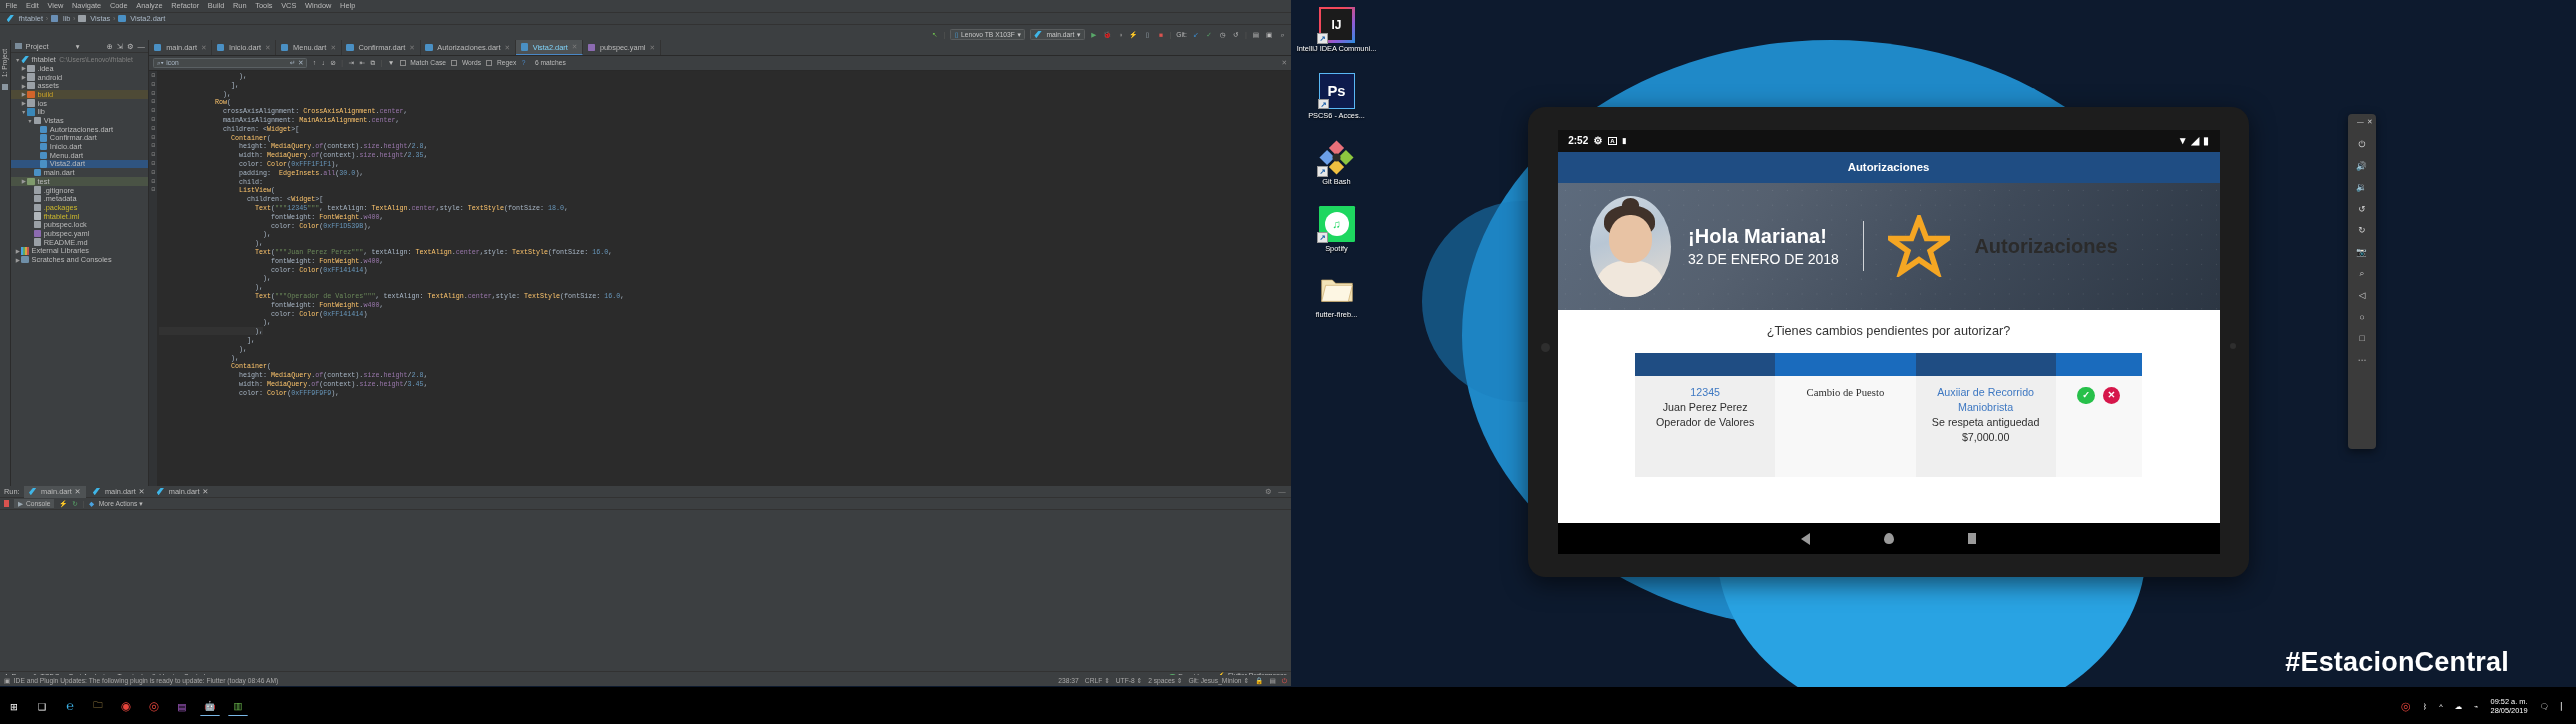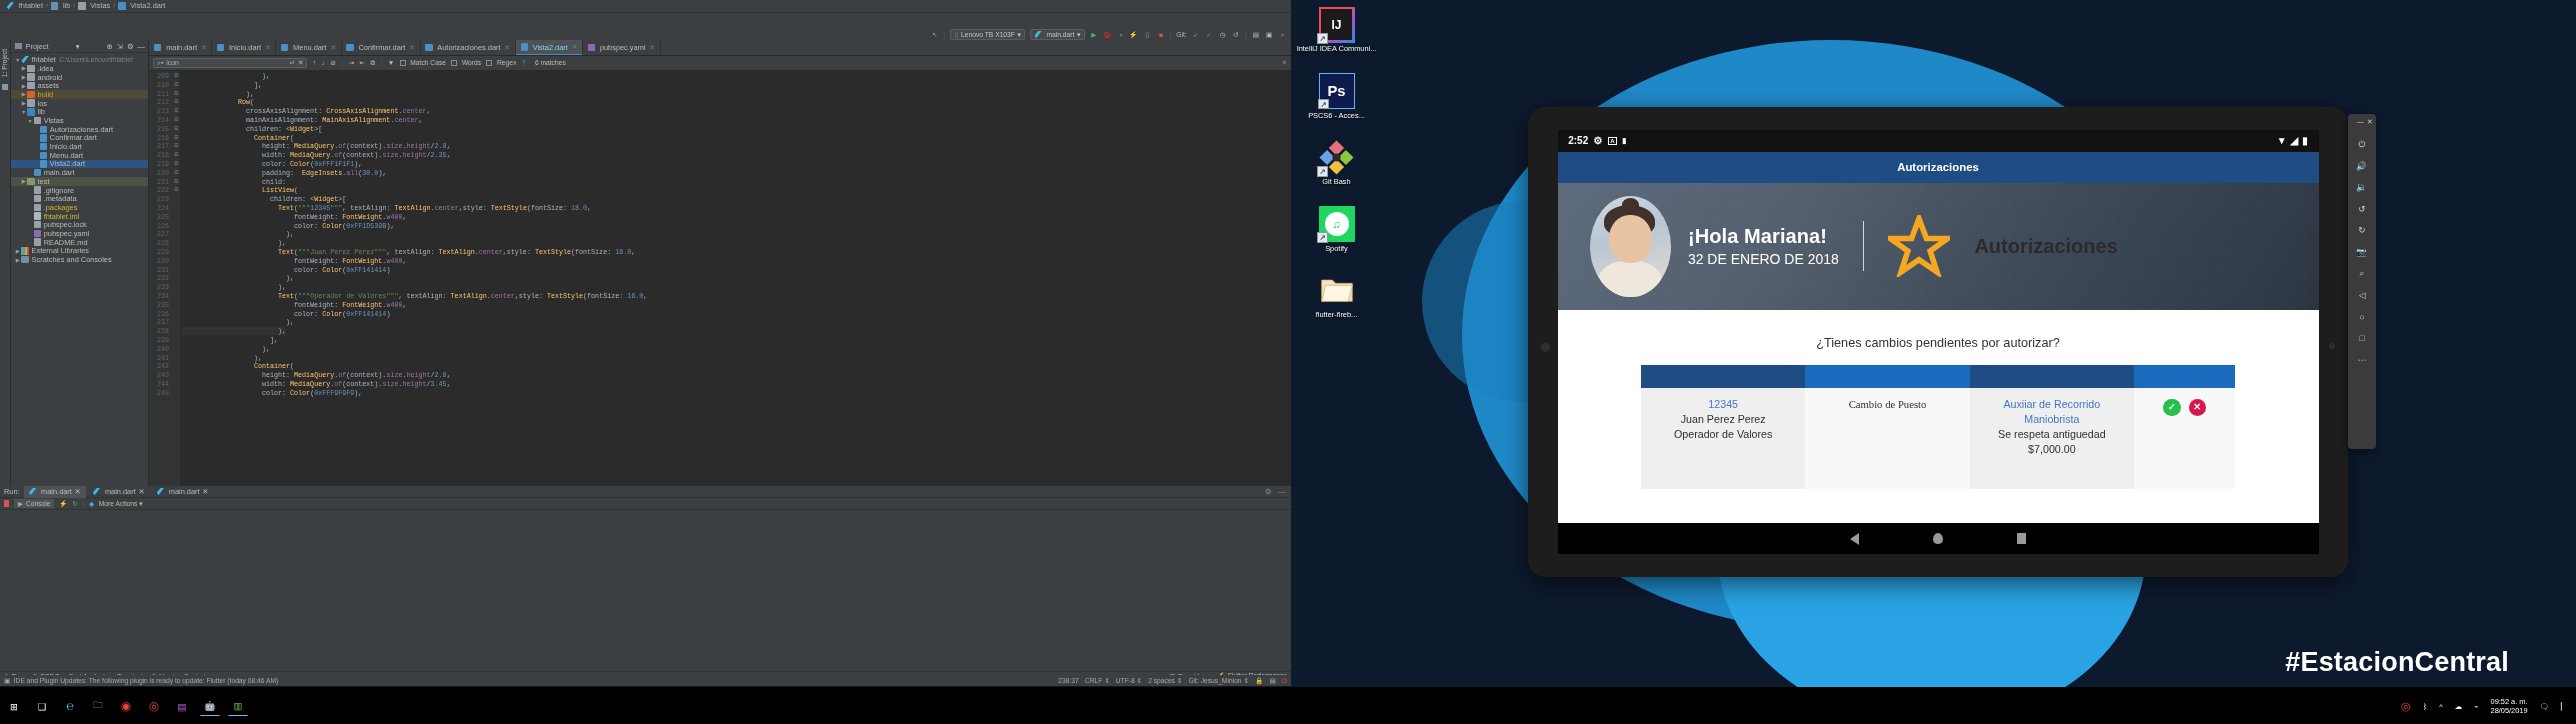--- a/index.html
+++ b/index.html
@@ -178,21 +178,21 @@
   .toolwin-bar { position:absolute; left:0; top:671px; width:1291px; height:9.4px;
                  background:#3c3f41; display:flex; align-items:center; font-size:6.7px;
                  padding:0 4px; gap:9.4px; color:#bbb; border-top:0.7px solid #323232;}
   .toolwin-bar .right { margin-left:auto; display:flex; gap:9.4px; align-items:center; }
   .statusbar { position:absolute; left:0; top:675px; width:1291px; height:11.4px;
                background:#3c3f41; display:flex; align-items:center; font-size:6.7px;
                padding:0 4px; color:#a8a8a8; }
   .statusbar .right { margin-left:auto; display:flex; gap:6px; align-items:center; }
 
   
-  .tablet { position:absolute; left:1528px; top:107px; width:820px; height:470px;
+  .tablet { position:absolute; left:1528px; top:107px; width:721px; height:470px;
             background:#1d1d1d; border-radius:17.4px; box-shadow:0 6.7px 24px rgba(0,0,0,.55);
             padding:23px 29.5px; }
   .tablet .bezel-dot { position:absolute; left:12.7px; top:236px; width:9.4px; height:9.4px;
             border-radius:50%; background:#2e2e2e; }
   .tablet .bezel-dot.r { left:auto; right:12.7px; width:6px; height:6px; }
   .screen { width:100%; height:100%; background:#fff; overflow:hidden; position:relative;
             display:flex; flex-direction:column;}
 
   .sb { height:21.5px; background:#111; color:#fff; display:flex; align-items:center;
         padding:0 10.7px; font-size:10px; font-weight:bold; gap:5.4px; }
@@ -219,21 +219,21 @@
             background:#40322a; border-radius:50%; }
   .avatar .body { position:absolute; left:5.4px; bottom:0; width:70px; height:36px;
             background:#f0e7dc; border-radius:28px 28px 0 0; }
   .greet { color:#fff; }
   .greet .h1 { font-size:20px; font-weight:bold; letter-spacing:0.1px; }
   .greet .h2 { font-size:14px; margin-top:2.7px; }
   .divider-v { width:1.3px; height:50px; background:rgba(255,255,255,.75); margin:0 6.7px; }
   .star { width:62px; height:62px; flex:none; }
   .hero .rightlabel { font-size:20px; font-weight:bold; color:#2b2b2b; margin-left:6.7px;}
 
-  .cardwrap { flex:1; background:transparent; padding:12px 27px; position:relative; }
+  .cardwrap { flex:1; background:transparent; padding:0 27px; position:relative; }
   .card { background:#fff; height:100%; padding:14.8px 16px 0; }
   .card .q { text-align:center; font-size:12.7px; color:#333; margin-bottom:14.8px; }
 
   .tbl { width:88%; margin:0 auto; }
   .tbl .hdr { display:flex; height:23px; }
   .tbl .hdr .hc { flex:1; background:#1f4d83; }
   .tbl .hdr .hc.alt { background:#1a6bbd; }
   .tbl .hdr .hc.w-act { flex:0 0 17%; }
   .tbl .body { display:flex; min-height:101px; }
   .tbl .bc { flex:1; background:#efefef; padding:9.4px 5.4px; text-align:center;
@@ -341,20 +341,35 @@
     <span style="font-size:6.7px;color:#bbb;">⌕</span>
     <span class="rail-v">Ant Build</span>
     <span class="rail-v">Maven</span>
     <span class="rail-v">Flutter Inspector</span>
     <span class="rail-v">Flutter Outline</span>
   </div>
 
   <div class="ide">
 
 
+    <div class="menubar">
+      <span>File</span>
+      <span>Edit</span>
+      <span>View</span>
+      <span>Navigate</span>
+      <span>Code</span>
+      <span>Analyze</span>
+      <span>Refactor</span>
+      <span>Build</span>
+      <span>Run</span>
+      <span>Tools</span>
+      <span>VCS</span>
+      <span>Window</span>
+      <span>Help</span>
+    </div>
 
     <div class="breadcrumb">
       <span class="ic-flutter bc-ic"></span>
       <span>fhtablet</span>
       <span class="bc-sep">›</span>
       <span class="ic-folder bc-ic"></span>
       <span>lib</span>
       <span class="bc-sep">›</span>
       <span class="ic-folder-gray bc-ic"></span>
       <span>Vistas</span>
@@ -602,58 +617,20 @@
           <label>
             <span class="cbx"></span>
             <span class="lbl">Regex</span>
           </label>
           <span style="color:#4a88c7;">?</span>
           <span class="matchcount">6 matches</span>
           <span style="margin-left:auto;color:#8a8a8a;">✕</span>
         </div>
 
         <div class="codearea">
-          <div class="gutter" id="gutter">209
-210
-211
-212
-213
-214
-215
-216
-217
-218
-219
-220
-221
-222
-223
-224
-225
-226
-227
-228
-229
-230
-231
-232
-233
-234
-235
-236
-237
-238
-239
-240
-241
-242
-243
-244
-245
-</div>
           <div class="foldcol" id="foldcol"> 
  
 ⊟
 ⊟
  
  
  
 ⊟
  
  

